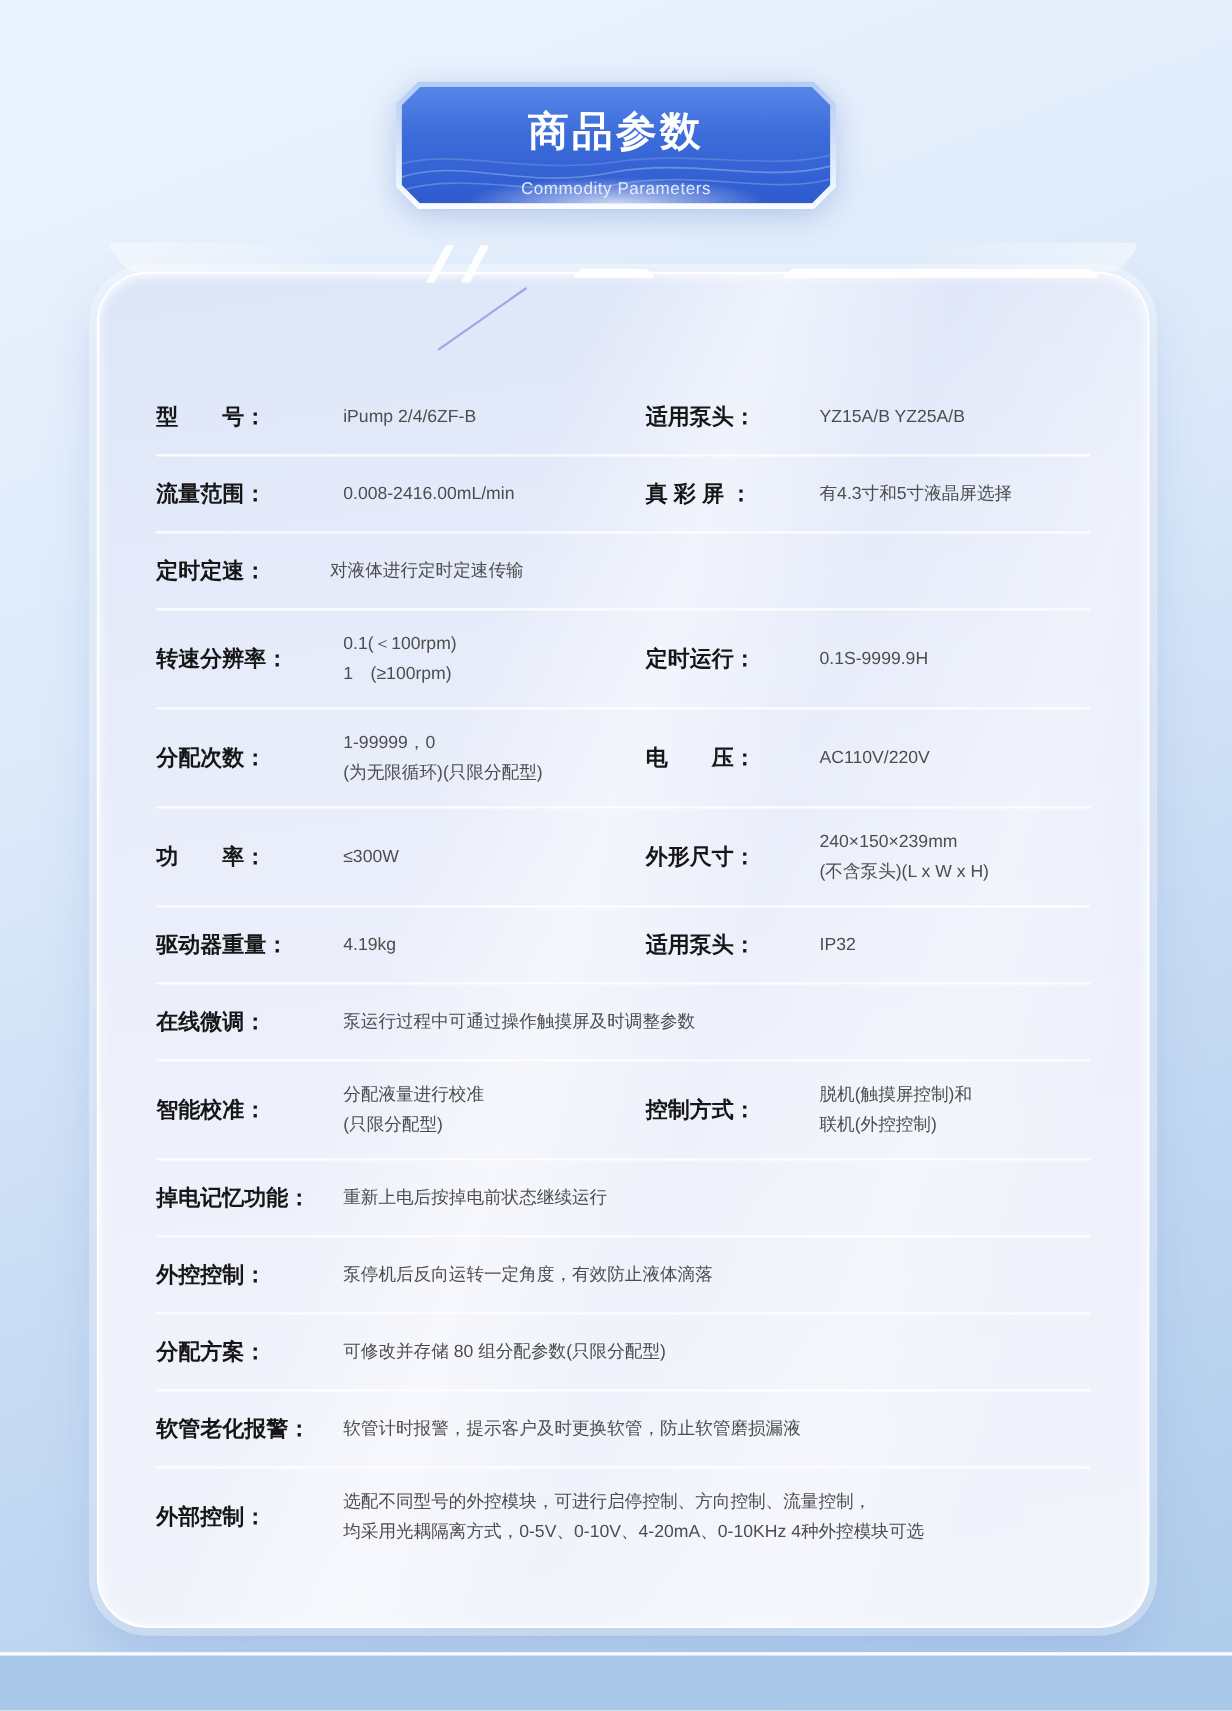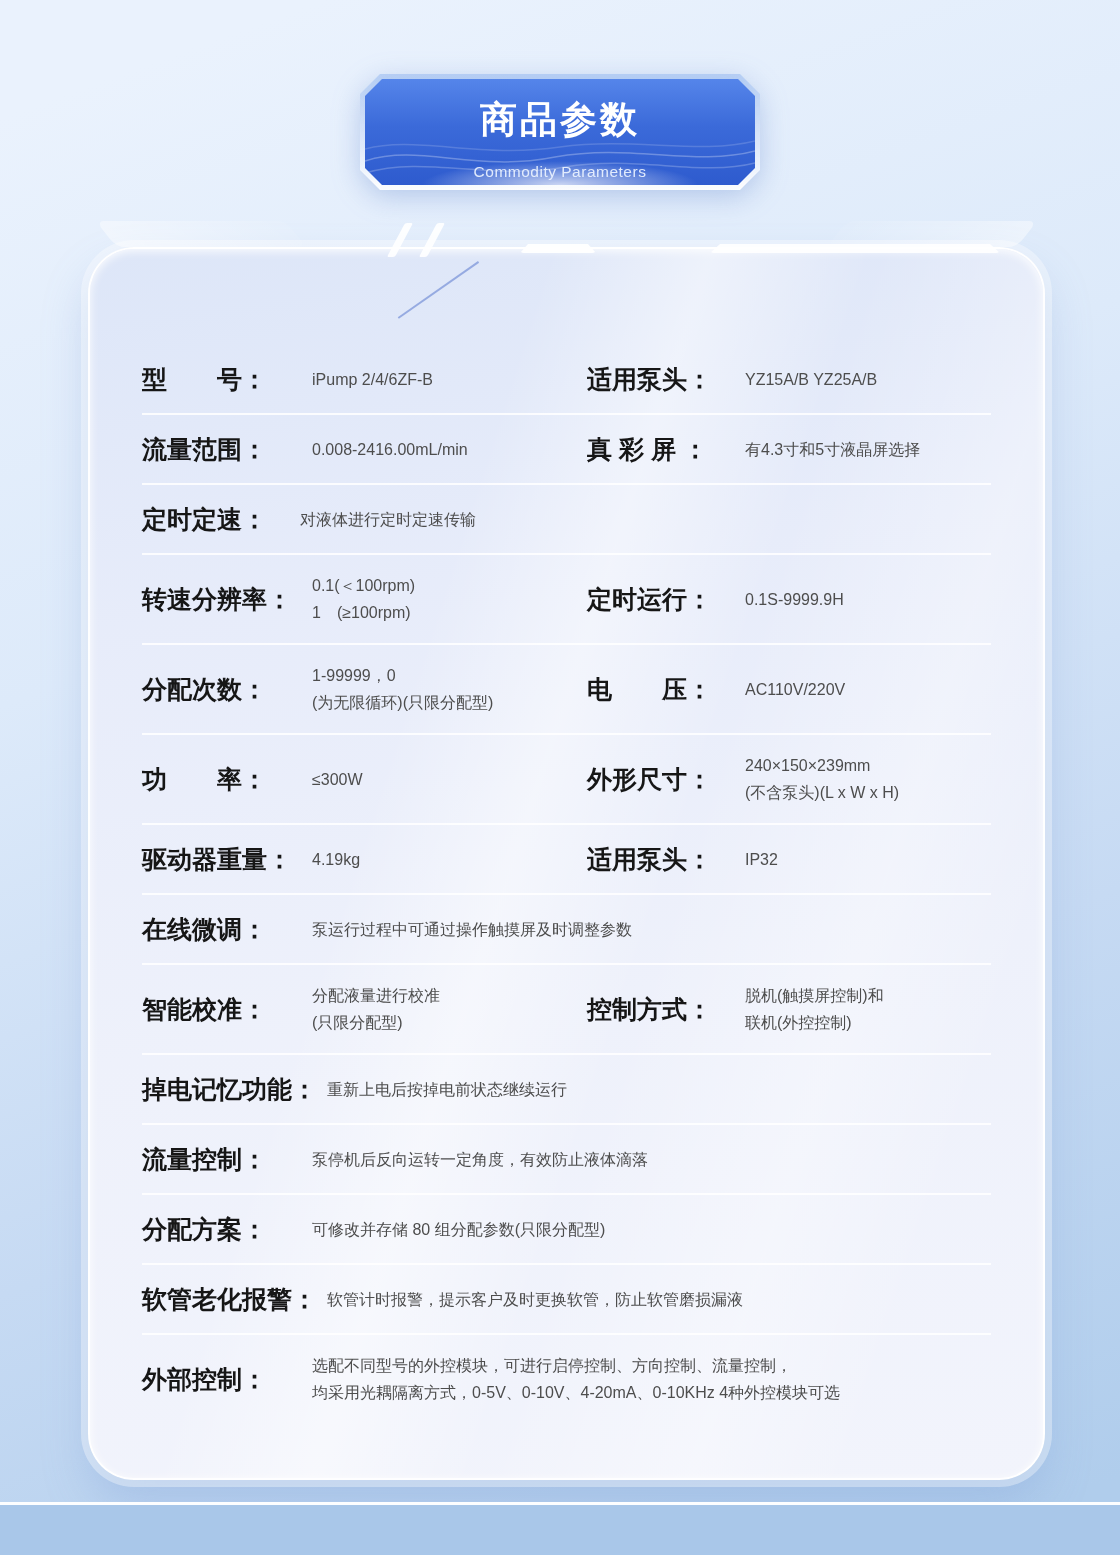--- a/index.html
+++ b/index.html
@@ -106,21 +106,21 @@
   }
   .row:last-child { border-bottom: none; }
   .row.two-col {
     display: grid;
     grid-template-columns: 445px 1fr;
   }
   .cell { display: flex; align-items: center; }
   .cell-label {
     flex: none;
     min-width: 160px;
-    font-size: 25px; font-weight: bold;
+    font-size: 20px; font-weight: bold;
     color: #161616;
     line-height: 34px;
     margin-right: 10px;
     white-space: pre;
   }
   .rcell .cell-label { min-width: 148px; }
   .cell-value {
     font-size: 16px;
     color: #4d4d4d;
     line-height: 27px;
@@ -262,21 +262,21 @@
 
     <div class="row">
       <div class="cell">
         <span class="cell-label">掉电记忆功能：</span>
         <span class="cell-value">重新上电后按掉电前状态继续运行</span>
       </div>
     </div>
 
     <div class="row">
       <div class="cell">
-        <span class="cell-label">流量控制：</span>
+        <span class="cell-label">外控控制：</span>
         <span class="cell-value">泵停机后反向运转一定角度，有效防止液体滴落</span>
       </div>
     </div>
 
     <div class="row">
       <div class="cell">
         <span class="cell-label">分配方案：</span>
         <span class="cell-value">可修改并存储 80 组分配参数(只限分配型)</span>
       </div>
     </div>

